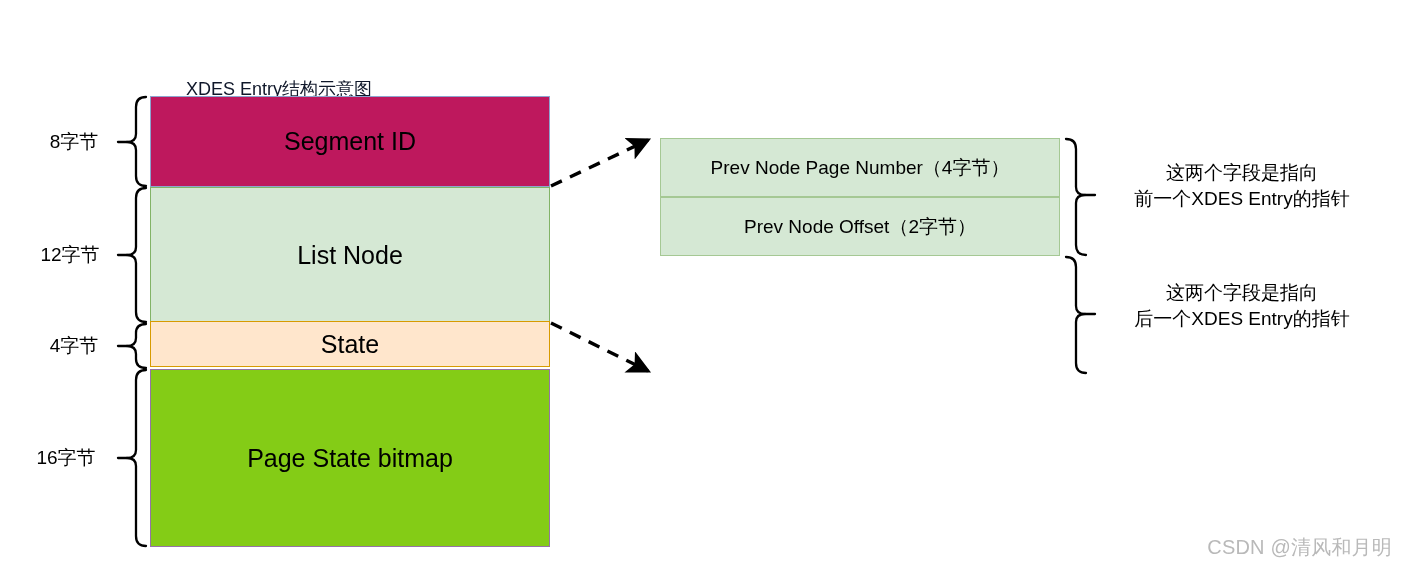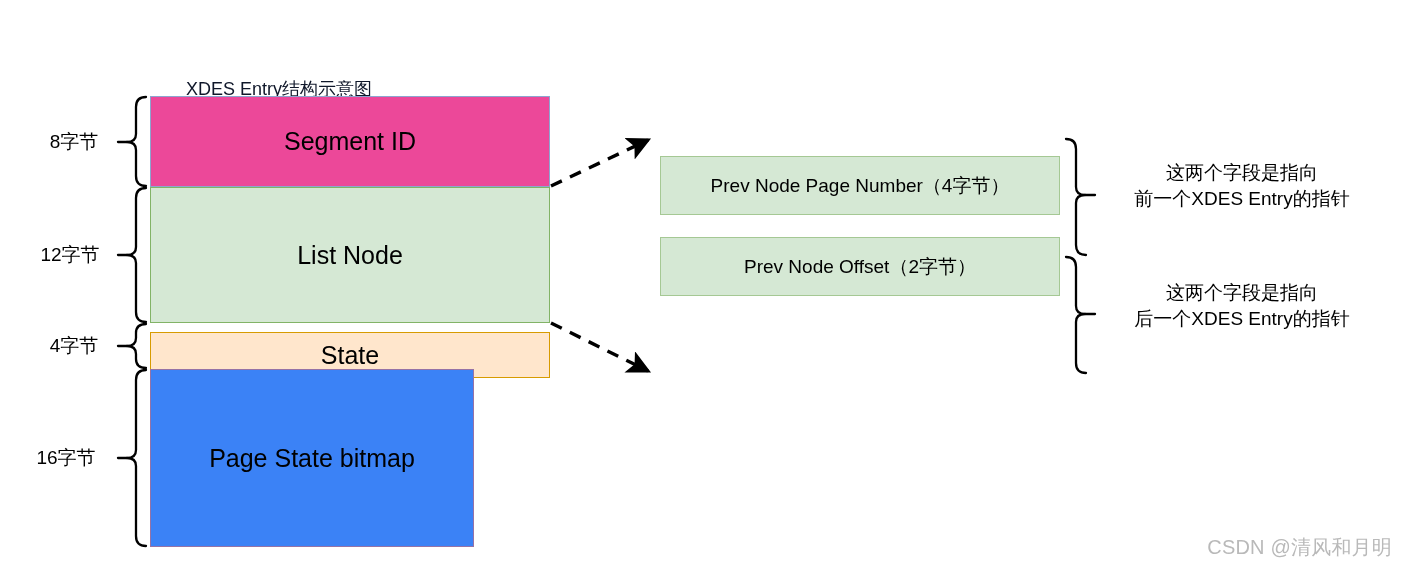--- a/index.html
+++ b/index.html
@@ -46,36 +46,36 @@
     display: flex;
     align-items: center;
     justify-content: center;
     font-size: 25px;
     color: #000;
     border-width: 1.6px;
     border-style: solid;
   }
   .block-segment-id {
     left: 150px; top: 96px; width: 400px; height: 91px;
-    background: #ec4899;
+    background: #be185d;
     border-color: #8da4cf;
   }
   .block-list-node {
     left: 150px; top: 187px; width: 400px; height: 136px;
     background: #d5e8d4;
     border-color: #82b366;
   }
   .block-state {
-    left: 150px; top: 332px; width: 400px; height: 46px;
+    left: 150px; top: 321px; width: 400px; height: 46px;
     background: #ffe6cc;
     border-color: #d79b00;
   }
   .block-page-state-bitmap {
-    left: 150px; top: 369px; width: 324px; height: 178px;
-    background: #3b82f6;
+    left: 150px; top: 369px; width: 400px; height: 178px;
+    background: #84cc16;
     border-color: #9673a6;
   }
 
   
   .size-label {
     position: absolute;
     font-size: 19px;
     line-height: 22px;
     white-space: nowrap;
     text-align: center;
@@ -95,22 +95,22 @@
     box-sizing: border-box;
     background: #d5e8d4;
     border: 1.4px solid #a5c894;
     display: flex;
     align-items: center;
     justify-content: center;
     font-size: 19px;
     color: #000;
     white-space: nowrap;
   }
-  .detail-row-0 { top: 138px; margin-top: 18px; }
-  .detail-row-1 { top: 197px; margin-top: 40px; }
+  .detail-row-0 { top: 138px; }
+  .detail-row-1 { top: 197px; }
   .detail-row-2 { top: 256px; }
   .detail-row-3 { top: 315px; }
 
   
   .annotation {
     position: absolute;
     font-size: 19px;
     line-height: 26px;
     text-align: center;
     white-space: nowrap;

